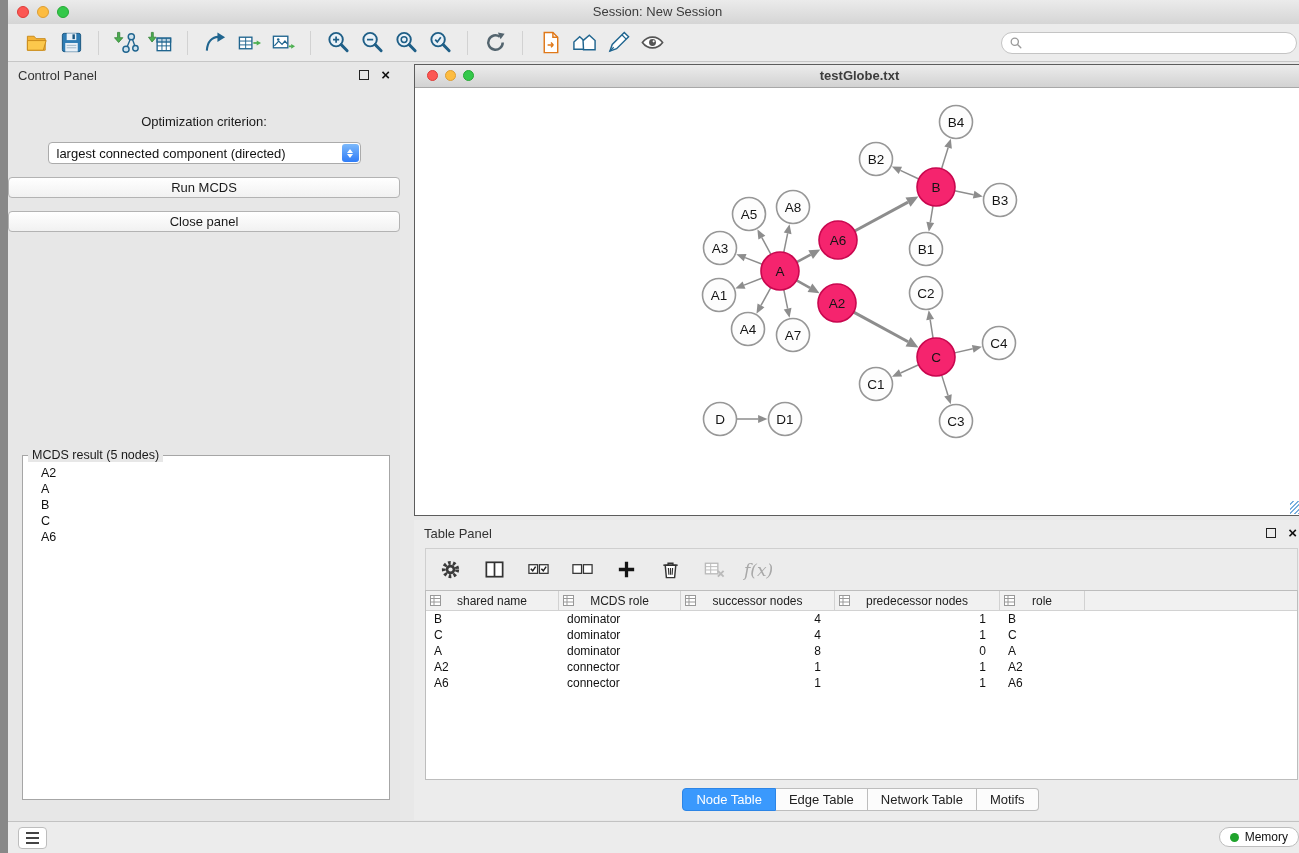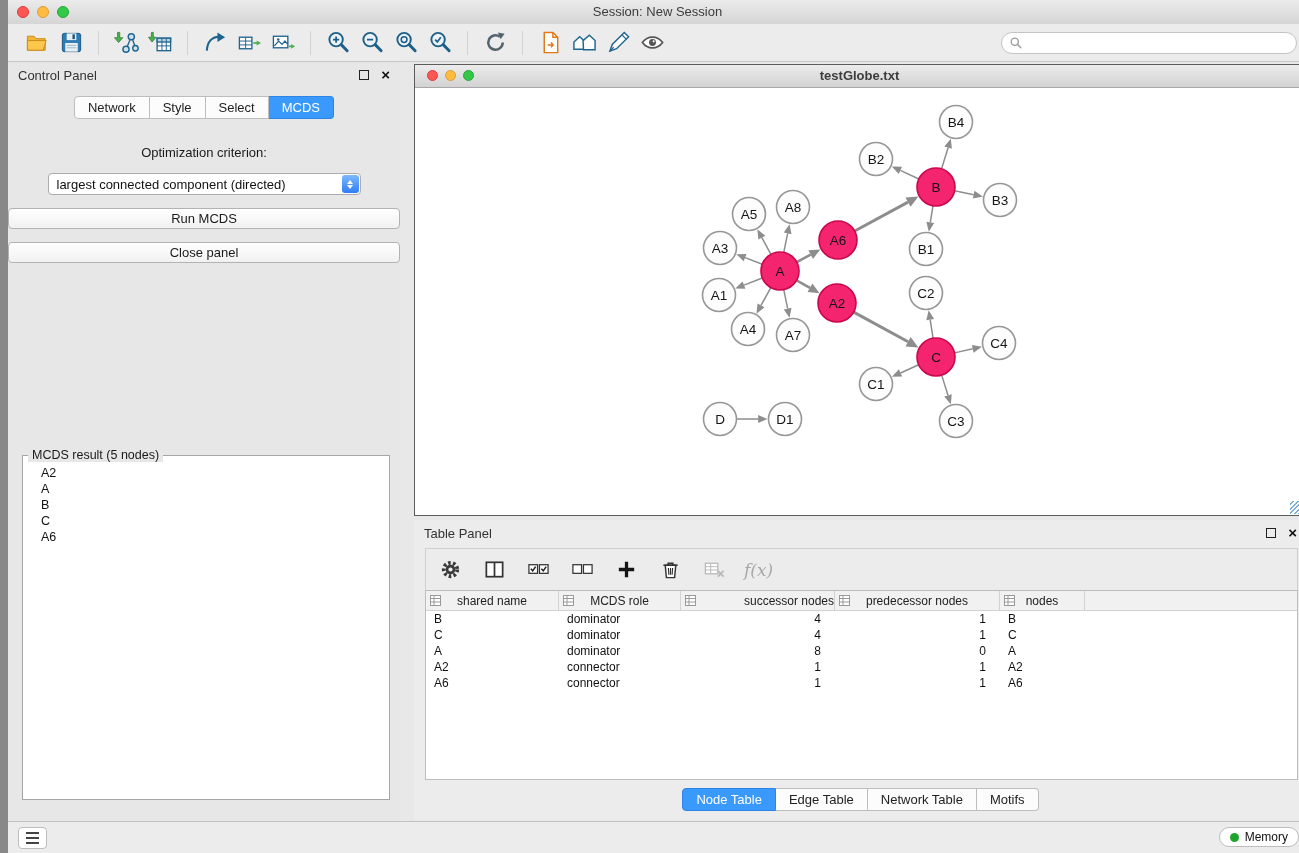--- a/index.html
+++ b/index.html
@@ -225,26 +225,20 @@
   <div id="main">
 
     <div id="control-panel">
       <div class="panel-header">
         <span>Control Panel</span>
         <span class="panel-ctl">
           <span class="float-box"></span>
           <span class="close-x">×</span>
         </span>
       </div>
-      <div id="cp-tabs">
-          <div class="seg-tab">Network</div>
-          <div class="seg-tab">Style</div>
-          <div class="seg-tab">Select</div>
-          <div class="seg-tab active">MCDS</div>
-        </div>
       <div id="opt-label">Optimization criterion:</div>
       <div id="dropdown">
         <span>largest connected component (directed)</span>
         <span id="dd-stepper">
             <span class="up"></span>
             <span class="down"></span>
           </span>
       </div>
       <div id="cp-buttons">
         <button class="mac-btn">Run MCDS</button>
@@ -427,40 +421,40 @@
               </svg>
               <span>shared name</span>
             </div>
             <div class="th" style="width: 122px;">
               <svg class="col-icon" width="11" height="11" viewBox="0 0 11 11">
                 <rect x="0.5" y="0.5" width="10" height="10" fill="#fff" stroke="#999"></rect>
                 <path d="M0.5 3.5 h10 M0.5 7 h10 M4 0.5 v10" stroke="#999" fill="none"></path>
               </svg>
               <span>MCDS role</span>
             </div>
-            <div class="th" style="width: 154px; justify-content: flex-end;">
+            <div class="th" style="width: 154px;">
               <svg class="col-icon" width="11" height="11" viewBox="0 0 11 11">
                 <rect x="0.5" y="0.5" width="10" height="10" fill="#fff" stroke="#999"></rect>
                 <path d="M0.5 3.5 h10 M0.5 7 h10 M4 0.5 v10" stroke="#999" fill="none"></path>
               </svg>
               <span>successor nodes</span>
             </div>
             <div class="th" style="width: 165px;">
               <svg class="col-icon" width="11" height="11" viewBox="0 0 11 11">
                 <rect x="0.5" y="0.5" width="10" height="10" fill="#fff" stroke="#999"></rect>
                 <path d="M0.5 3.5 h10 M0.5 7 h10 M4 0.5 v10" stroke="#999" fill="none"></path>
               </svg>
               <span>predecessor nodes</span>
             </div>
             <div class="th" style="width: 85px;">
               <svg class="col-icon" width="11" height="11" viewBox="0 0 11 11">
                 <rect x="0.5" y="0.5" width="10" height="10" fill="#fff" stroke="#999"></rect>
                 <path d="M0.5 3.5 h10 M0.5 7 h10 M4 0.5 v10" stroke="#999" fill="none"></path>
               </svg>
-              <span>nodes</span>
+              <span>role</span>
             </div>
             <div class="th-fill"></div>
           </div>
         <div id="tbody">
             <div class="tr">
               <div class="td" style="width: 133px;">B</div>
               <div class="td" style="width: 122px;">dominator</div>
               <div class="td num" style="width: 154px;">4</div>
               <div class="td num" style="width: 165px;">1</div>
               <div class="td" style="width: 85px;">B</div>

